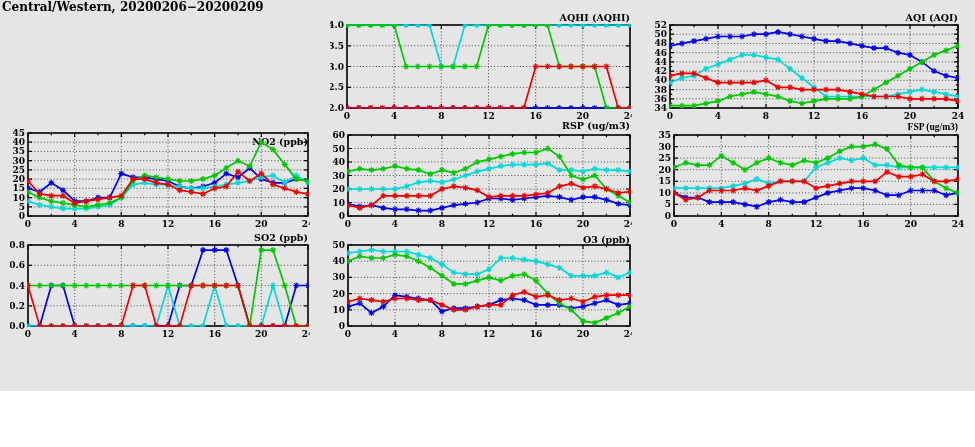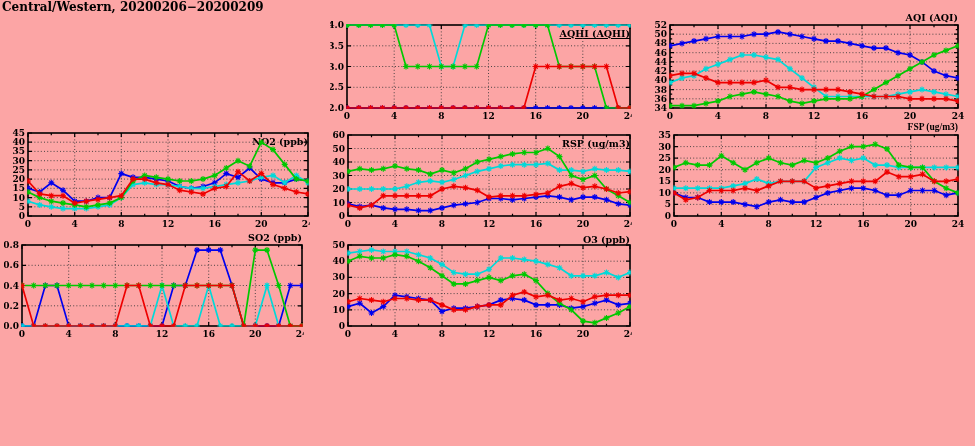--- a/index.html
+++ b/index.html
@@ -1,35 +1,35 @@
 <!DOCTYPE html>
 <html><head>
 <meta charset="utf-8">
 <style>
   html,body{margin:0;padding:0;background:#fff;}
-  .page{position:relative;width:975px;height:446px;background:#fca5a5;overflow:hidden;
+  .page{position:relative;width:975px;height:391px;background:#e5e5e5;overflow:hidden;
         font-family:"DejaVu Serif",serif;}
   .main-title{position:absolute;left:2px;top:0px;font-weight:bold;font-size:12px;color:#000;
               letter-spacing:0px;white-space:nowrap;}
   .chart{position:absolute;}
   .chart-title{position:absolute;font-weight:bold;font-size:9.5px;color:#000;white-space:nowrap;}
   svg{display:block;position:absolute;left:0;top:0;}
   .grid{stroke:#3a3a3a;stroke-width:0.9;stroke-dasharray:1 2.2;}
   .frame{fill:none;stroke:#000;stroke-width:1.6;}
   .tick{stroke:#000;stroke-width:1.2;fill:none;}
   .lbl{font-family:"DejaVu Serif",serif;font-weight:bold;font-size:9px;fill:#000;}
 </style>
 </head>
 <body>
 
 <div class="page">
   <div class="main-title">Central/Western, 20200206−20200209</div>
 
   <div class="chart" style="left: 330px; top: 8px; width: 302px; height: 112px;">
-    <div class="chart-title" style="right: 2px; top: 20px; text-decoration: underline;">AQHI (AQHI)</div>
+    <div class="chart-title" style="right: 2px; top: 4px;">AQHI (AQHI)</div>
     <svg width="302" height="112" viewBox="0 0 302 112">
         <defs>
           <clipPath id="clip-aqhi">
             <rect x="16.2" y="16.2" width="284.6" height="84.6"></rect>
           </clipPath>
         </defs>
         <line class="grid" x1="17" y1="79.3" x2="300" y2="79.3"></line>
         <line class="grid" x1="17" y1="58.5" x2="300" y2="58.5"></line>
         <line class="grid" x1="17" y1="37.8" x2="300" y2="37.8"></line>
         <line class="grid" x1="64.2" y1="17" x2="64.2" y2="100"></line>
@@ -234,21 +234,21 @@
           <path d="M15.0,81.2H21.0M18.0,78.2V84.2M15.9,79.1L20.1,83.3M15.9,83.3L20.1,79.1M26.7,84.9H32.7M29.7,81.9V87.9M27.6,82.8L31.8,87.0M27.6,87.0L31.8,82.8M38.3,86.8H44.3M41.3,83.8V89.8M39.2,84.7L43.4,88.9M39.2,88.9L43.4,84.7M50.0,88.6H56.0M53.0,85.6V91.6M50.9,86.5L55.1,90.7M50.9,90.7L55.1,86.5M61.7,88.6H67.7M64.7,85.6V91.6M62.6,86.5L66.8,90.7M62.6,90.7L66.8,86.5M73.3,88.6H79.3M76.3,85.6V91.6M74.2,86.5L78.4,90.7M74.2,90.7L78.4,86.5M85.0,86.8H91.0M88.0,83.8V89.8M85.9,84.7L90.1,88.9M85.9,88.9L90.1,84.7M96.7,84.9H102.7M99.7,81.9V87.9M97.6,82.8L101.8,87.0M97.6,87.0L101.8,82.8M108.3,77.6H114.3M111.3,74.6V80.6M109.2,75.5L113.4,79.7M109.2,79.7L113.4,75.5M120.0,64.6H126.0M123.0,61.6V67.6M120.9,62.5L125.1,66.7M120.9,66.7L125.1,62.5M131.7,62.8H137.7M134.7,59.8V65.8M132.6,60.7L136.8,64.9M132.6,64.9L136.8,60.7M143.3,64.6H149.3M146.3,61.6V67.6M144.2,62.5L148.4,66.7M144.2,66.7L148.4,62.5M155.0,64.6H161.0M158.0,61.6V67.6M155.9,62.5L160.1,66.7M155.9,66.7L160.1,62.5M166.7,66.5H172.7M169.7,63.5V69.5M167.6,64.4L171.8,68.6M167.6,68.6L171.8,64.4M178.3,68.3H184.3M181.3,65.3V71.3M179.2,66.2L183.4,70.4M179.2,70.4L183.4,66.2M190.0,68.3H196.0M193.0,65.3V71.3M190.9,66.2L195.1,70.4M190.9,70.4L195.1,66.2M201.7,66.5H207.7M204.7,63.5V69.5M202.6,64.4L206.8,68.6M202.6,68.6L206.8,64.4M213.3,64.6H219.3M216.3,61.6V67.6M214.2,62.5L218.4,66.7M214.2,66.7L218.4,62.5M225.0,62.8H231.0M228.0,59.8V65.8M225.9,60.7L230.1,64.9M225.9,64.9L230.1,60.7M236.7,61.0H242.7M239.7,58.0V64.0M237.6,58.9L241.8,63.1M237.6,63.1L241.8,58.9M248.3,57.3H254.3M251.3,54.3V60.3M249.2,55.2L253.4,59.4M249.2,59.4L253.4,55.2M260.0,55.4H266.0M263.0,52.4V58.4M260.9,53.3L265.1,57.5M260.9,57.5L265.1,53.3M271.7,62.8H277.7M274.7,59.8V65.8M272.6,60.7L276.8,64.9M272.6,64.9L276.8,60.7M283.3,55.4H289.3M286.3,52.4V58.4M284.2,53.3L288.4,57.5M284.2,57.5L288.4,53.3M295.0,62.8H301.0M298.0,59.8V65.8M295.9,60.7L300.1,64.9M295.9,64.9L300.1,60.7" fill="none" stroke="#00d9d9" stroke-width="1.1"></path>
           <polyline points="18.0,72.0 29.7,77.6 41.3,81.2 53.0,83.1 64.7,84.9 76.3,86.8 88.0,84.9 99.7,83.1 111.3,77.6 123.0,61.0 134.7,55.4 146.3,57.3 158.0,59.1 169.7,61.0 181.3,61.0 193.0,59.1 204.7,55.4 216.3,48.0 228.0,40.7 239.7,46.2 251.3,22.2 263.0,29.6 274.7,44.4 286.3,59.1 298.0,61.0" fill="none" stroke="#00c800" stroke-width="1.7"></polyline>
           <path d="M15.0,72.0H21.0M18.0,69.0V75.0M15.9,69.9L20.1,74.1M15.9,74.1L20.1,69.9M26.7,77.6H32.7M29.7,74.6V80.6M27.6,75.5L31.8,79.7M27.6,79.7L31.8,75.5M38.3,81.2H44.3M41.3,78.2V84.2M39.2,79.1L43.4,83.3M39.2,83.3L43.4,79.1M50.0,83.1H56.0M53.0,80.1V86.1M50.9,81.0L55.1,85.2M50.9,85.2L55.1,81.0M61.7,84.9H67.7M64.7,81.9V87.9M62.6,82.8L66.8,87.0M62.6,87.0L66.8,82.8M73.3,86.8H79.3M76.3,83.8V89.8M74.2,84.7L78.4,88.9M74.2,88.9L78.4,84.7M85.0,84.9H91.0M88.0,81.9V87.9M85.9,82.8L90.1,87.0M85.9,87.0L90.1,82.8M96.7,83.1H102.7M99.7,80.1V86.1M97.6,81.0L101.8,85.2M97.6,85.2L101.8,81.0M108.3,77.6H114.3M111.3,74.6V80.6M109.2,75.5L113.4,79.7M109.2,79.7L113.4,75.5M120.0,61.0H126.0M123.0,58.0V64.0M120.9,58.9L125.1,63.1M120.9,63.1L125.1,58.9M131.7,55.4H137.7M134.7,52.4V58.4M132.6,53.3L136.8,57.5M132.6,57.5L136.8,53.3M143.3,57.3H149.3M146.3,54.3V60.3M144.2,55.2L148.4,59.4M144.2,59.4L148.4,55.2M155.0,59.1H161.0M158.0,56.1V62.1M155.9,57.0L160.1,61.2M155.9,61.2L160.1,57.0M166.7,61.0H172.7M169.7,58.0V64.0M167.6,58.9L171.8,63.1M167.6,63.1L171.8,58.9M178.3,61.0H184.3M181.3,58.0V64.0M179.2,58.9L183.4,63.1M179.2,63.1L183.4,58.9M190.0,59.1H196.0M193.0,56.1V62.1M190.9,57.0L195.1,61.2M190.9,61.2L195.1,57.0M201.7,55.4H207.7M204.7,52.4V58.4M202.6,53.3L206.8,57.5M202.6,57.5L206.8,53.3M213.3,48.0H219.3M216.3,45.0V51.0M214.2,45.9L218.4,50.1M214.2,50.1L218.4,45.9M225.0,40.7H231.0M228.0,37.7V43.7M225.9,38.6L230.1,42.8M225.9,42.8L230.1,38.6M236.7,46.2H242.7M239.7,43.2V49.2M237.6,44.1L241.8,48.3M237.6,48.3L241.8,44.1M248.3,22.2H254.3M251.3,19.2V25.2M249.2,20.1L253.4,24.3M249.2,24.3L253.4,20.1M260.0,29.6H266.0M263.0,26.6V32.6M260.9,27.5L265.1,31.7M260.9,31.7L265.1,27.5M271.7,44.4H277.7M274.7,41.4V47.4M272.6,42.3L276.8,46.5M272.6,46.5L276.8,42.3M283.3,59.1H289.3M286.3,56.1V62.1M284.2,57.0L288.4,61.2M284.2,61.2L288.4,57.0M295.0,61.0H301.0M298.0,58.0V64.0M295.9,58.9L300.1,63.1M295.9,63.1L300.1,58.9" fill="none" stroke="#00c800" stroke-width="1.1"></path>
           <polyline points="18.0,61.0 29.7,73.9 41.3,75.7 53.0,75.7 64.7,83.1 76.3,81.2 88.0,79.4 99.7,77.6 111.3,75.7 123.0,59.1 134.7,59.1 146.3,62.8 158.0,64.6 169.7,70.2 181.3,72.0 193.0,73.9 204.7,68.3 216.3,66.5 228.0,51.7 239.7,61.0 251.3,53.6 263.0,64.6 274.7,68.3 286.3,72.0 298.0,73.9" fill="none" stroke="#ee0000" stroke-width="1.7"></polyline>
           <path d="M15.0,61.0H21.0M18.0,58.0V64.0M15.9,58.9L20.1,63.1M15.9,63.1L20.1,58.9M26.7,73.9H32.7M29.7,70.9V76.9M27.6,71.8L31.8,76.0M27.6,76.0L31.8,71.8M38.3,75.7H44.3M41.3,72.7V78.7M39.2,73.6L43.4,77.8M39.2,77.8L43.4,73.6M50.0,75.7H56.0M53.0,72.7V78.7M50.9,73.6L55.1,77.8M50.9,77.8L55.1,73.6M61.7,83.1H67.7M64.7,80.1V86.1M62.6,81.0L66.8,85.2M62.6,85.2L66.8,81.0M73.3,81.2H79.3M76.3,78.2V84.2M74.2,79.1L78.4,83.3M74.2,83.3L78.4,79.1M85.0,79.4H91.0M88.0,76.4V82.4M85.9,77.3L90.1,81.5M85.9,81.5L90.1,77.3M96.7,77.6H102.7M99.7,74.6V80.6M97.6,75.5L101.8,79.7M97.6,79.7L101.8,75.5M108.3,75.7H114.3M111.3,72.7V78.7M109.2,73.6L113.4,77.8M109.2,77.8L113.4,73.6M120.0,59.1H126.0M123.0,56.1V62.1M120.9,57.0L125.1,61.2M120.9,61.2L125.1,57.0M131.7,59.1H137.7M134.7,56.1V62.1M132.6,57.0L136.8,61.2M132.6,61.2L136.8,57.0M143.3,62.8H149.3M146.3,59.8V65.8M144.2,60.7L148.4,64.9M144.2,64.9L148.4,60.7M155.0,64.6H161.0M158.0,61.6V67.6M155.9,62.5L160.1,66.7M155.9,66.7L160.1,62.5M166.7,70.2H172.7M169.7,67.2V73.2M167.6,68.1L171.8,72.3M167.6,72.3L171.8,68.1M178.3,72.0H184.3M181.3,69.0V75.0M179.2,69.9L183.4,74.1M179.2,74.1L183.4,69.9M190.0,73.9H196.0M193.0,70.9V76.9M190.9,71.8L195.1,76.0M190.9,76.0L195.1,71.8M201.7,68.3H207.7M204.7,65.3V71.3M202.6,66.2L206.8,70.4M202.6,70.4L206.8,66.2M213.3,66.5H219.3M216.3,63.5V69.5M214.2,64.4L218.4,68.6M214.2,68.6L218.4,64.4M225.0,51.7H231.0M228.0,48.7V54.7M225.9,49.6L230.1,53.8M225.9,53.8L230.1,49.6M236.7,61.0H242.7M239.7,58.0V64.0M237.6,58.9L241.8,63.1M237.6,63.1L241.8,58.9M248.3,53.6H254.3M251.3,50.6V56.6M249.2,51.5L253.4,55.7M249.2,55.7L253.4,51.5M260.0,64.6H266.0M263.0,61.6V67.6M260.9,62.5L265.1,66.7M260.9,66.7L265.1,62.5M271.7,68.3H277.7M274.7,65.3V71.3M272.6,66.2L276.8,70.4M272.6,70.4L276.8,66.2M283.3,72.0H289.3M286.3,69.0V75.0M284.2,69.9L288.4,74.1M284.2,74.1L288.4,69.9M295.0,73.9H301.0M298.0,70.9V76.9M295.9,71.8L300.1,76.0M295.9,76.0L300.1,71.8" fill="none" stroke="#ee0000" stroke-width="1.1"></path>
         </g>
       </svg>
   </div>
 
   <div class="chart" style="left: 330px; top: 120px; width: 302px; height: 110px;">
-    <div class="chart-title" style="right: 2px; top: 18px;">RSP (ug/m3)</div>
+    <div class="chart-title" style="right: 2px; top: 0;">RSP (ug/m3)</div>
     <svg width="302" height="110" viewBox="0 0 302 110">
         <defs>
           <clipPath id="clip-rsp">
             <rect x="17.2" y="14.2" width="283.6" height="82.6"></rect>
           </clipPath>
         </defs>
         <line class="grid" x1="18" y1="82.5" x2="300" y2="82.5"></line>
         <line class="grid" x1="18" y1="69.0" x2="300" y2="69.0"></line>
         <line class="grid" x1="18" y1="55.5" x2="300" y2="55.5"></line>
         <line class="grid" x1="18" y1="42.0" x2="300" y2="42.0"></line>
@@ -368,21 +368,21 @@
           <polyline points="21.0,68.2 32.8,68.2 44.7,68.2 56.5,68.2 68.3,68.2 80.2,65.9 92.0,63.6 103.8,59.0 115.7,63.6 127.5,61.3 139.3,61.3 151.2,61.3 163.0,47.4 174.8,42.8 186.7,38.1 198.5,40.5 210.3,38.1 222.2,45.1 234.0,45.1 245.8,47.4 257.7,47.4 269.5,47.4 281.3,47.4 293.2,47.4 305.0,47.4" fill="none" stroke="#00d9d9" stroke-width="1.7"></polyline>
           <path d="M18.0,68.2H24.0M21.0,65.2V71.2M18.9,66.1L23.1,70.3M18.9,70.3L23.1,66.1M29.8,68.2H35.8M32.8,65.2V71.2M30.7,66.1L34.9,70.3M30.7,70.3L34.9,66.1M41.7,68.2H47.7M44.7,65.2V71.2M42.6,66.1L46.8,70.3M42.6,70.3L46.8,66.1M53.5,68.2H59.5M56.5,65.2V71.2M54.4,66.1L58.6,70.3M54.4,70.3L58.6,66.1M65.3,68.2H71.3M68.3,65.2V71.2M66.2,66.1L70.4,70.3M66.2,70.3L70.4,66.1M77.2,65.9H83.2M80.2,62.9V68.9M78.1,63.8L82.3,68.0M78.1,68.0L82.3,63.8M89.0,63.6H95.0M92.0,60.6V66.6M89.9,61.5L94.1,65.7M89.9,65.7L94.1,61.5M100.8,59.0H106.8M103.8,56.0V62.0M101.7,56.9L105.9,61.1M101.7,61.1L105.9,56.9M112.7,63.6H118.7M115.7,60.6V66.6M113.6,61.5L117.8,65.7M113.6,65.7L117.8,61.5M124.5,61.3H130.5M127.5,58.3V64.3M125.4,59.2L129.6,63.4M125.4,63.4L129.6,59.2M136.3,61.3H142.3M139.3,58.3V64.3M137.2,59.2L141.4,63.4M137.2,63.4L141.4,59.2M148.2,61.3H154.2M151.2,58.3V64.3M149.1,59.2L153.3,63.4M149.1,63.4L153.3,59.2M160.0,47.4H166.0M163.0,44.4V50.4M160.9,45.3L165.1,49.5M160.9,49.5L165.1,45.3M171.8,42.8H177.8M174.8,39.8V45.8M172.7,40.7L176.9,44.9M172.7,44.9L176.9,40.7M183.7,38.1H189.7M186.7,35.1V41.1M184.6,36.0L188.8,40.2M184.6,40.2L188.8,36.0M195.5,40.5H201.5M198.5,37.5V43.5M196.4,38.4L200.6,42.6M196.4,42.6L200.6,38.4M207.3,38.1H213.3M210.3,35.1V41.1M208.2,36.0L212.4,40.2M208.2,40.2L212.4,36.0M219.2,45.1H225.2M222.2,42.1V48.1M220.1,43.0L224.3,47.2M220.1,47.2L224.3,43.0M231.0,45.1H237.0M234.0,42.1V48.1M231.9,43.0L236.1,47.2M231.9,47.2L236.1,43.0M242.8,47.4H248.8M245.8,44.4V50.4M243.7,45.3L247.9,49.5M243.7,49.5L247.9,45.3M254.7,47.4H260.7M257.7,44.4V50.4M255.6,45.3L259.8,49.5M255.6,49.5L259.8,45.3M266.5,47.4H272.5M269.5,44.4V50.4M267.4,45.3L271.6,49.5M267.4,49.5L271.6,45.3M278.3,47.4H284.3M281.3,44.4V50.4M279.2,45.3L283.4,49.5M279.2,49.5L283.4,45.3M290.2,47.4H296.2M293.2,44.4V50.4M291.1,45.3L295.3,49.5M291.1,49.5L295.3,45.3M302.0,47.4H308.0M305.0,44.4V50.4M302.9,45.3L307.1,49.5M302.9,49.5L307.1,45.3" fill="none" stroke="#00d9d9" stroke-width="1.1"></path>
           <polyline points="21.0,47.4 32.8,42.8 44.7,45.1 56.5,45.1 68.3,35.8 80.2,42.8 92.0,49.7 103.8,42.8 115.7,38.1 127.5,42.8 139.3,45.1 151.2,40.5 163.0,42.8 174.8,38.1 186.7,31.2 198.5,26.6 210.3,26.6 222.2,24.3 234.0,28.9 245.8,45.1 257.7,47.4 269.5,47.4 281.3,61.3 293.2,68.2 305.0,72.9" fill="none" stroke="#00c800" stroke-width="1.7"></polyline>
           <path d="M18.0,47.4H24.0M21.0,44.4V50.4M18.9,45.3L23.1,49.5M18.9,49.5L23.1,45.3M29.8,42.8H35.8M32.8,39.8V45.8M30.7,40.7L34.9,44.9M30.7,44.9L34.9,40.7M41.7,45.1H47.7M44.7,42.1V48.1M42.6,43.0L46.8,47.2M42.6,47.2L46.8,43.0M53.5,45.1H59.5M56.5,42.1V48.1M54.4,43.0L58.6,47.2M54.4,47.2L58.6,43.0M65.3,35.8H71.3M68.3,32.8V38.8M66.2,33.7L70.4,37.9M66.2,37.9L70.4,33.7M77.2,42.8H83.2M80.2,39.8V45.8M78.1,40.7L82.3,44.9M78.1,44.9L82.3,40.7M89.0,49.7H95.0M92.0,46.7V52.7M89.9,47.6L94.1,51.8M89.9,51.8L94.1,47.6M100.8,42.8H106.8M103.8,39.8V45.8M101.7,40.7L105.9,44.9M101.7,44.9L105.9,40.7M112.7,38.1H118.7M115.7,35.1V41.1M113.6,36.0L117.8,40.2M113.6,40.2L117.8,36.0M124.5,42.8H130.5M127.5,39.8V45.8M125.4,40.7L129.6,44.9M125.4,44.9L129.6,40.7M136.3,45.1H142.3M139.3,42.1V48.1M137.2,43.0L141.4,47.2M137.2,47.2L141.4,43.0M148.2,40.5H154.2M151.2,37.5V43.5M149.1,38.4L153.3,42.6M149.1,42.6L153.3,38.4M160.0,42.8H166.0M163.0,39.8V45.8M160.9,40.7L165.1,44.9M160.9,44.9L165.1,40.7M171.8,38.1H177.8M174.8,35.1V41.1M172.7,36.0L176.9,40.2M172.7,40.2L176.9,36.0M183.7,31.2H189.7M186.7,28.2V34.2M184.6,29.1L188.8,33.3M184.6,33.3L188.8,29.1M195.5,26.6H201.5M198.5,23.6V29.6M196.4,24.5L200.6,28.7M196.4,28.7L200.6,24.5M207.3,26.6H213.3M210.3,23.6V29.6M208.2,24.5L212.4,28.7M208.2,28.7L212.4,24.5M219.2,24.3H225.2M222.2,21.3V27.3M220.1,22.2L224.3,26.4M220.1,26.4L224.3,22.2M231.0,28.9H237.0M234.0,25.9V31.9M231.9,26.8L236.1,31.0M231.9,31.0L236.1,26.8M242.8,45.1H248.8M245.8,42.1V48.1M243.7,43.0L247.9,47.2M243.7,47.2L247.9,43.0M254.7,47.4H260.7M257.7,44.4V50.4M255.6,45.3L259.8,49.5M255.6,49.5L259.8,45.3M266.5,47.4H272.5M269.5,44.4V50.4M267.4,45.3L271.6,49.5M267.4,49.5L271.6,45.3M278.3,61.3H284.3M281.3,58.3V64.3M279.2,59.2L283.4,63.4M279.2,63.4L283.4,59.2M290.2,68.2H296.2M293.2,65.2V71.2M291.1,66.1L295.3,70.3M291.1,70.3L295.3,66.1M302.0,72.9H308.0M305.0,69.9V75.9M302.9,70.8L307.1,75.0M302.9,75.0L307.1,70.8" fill="none" stroke="#00c800" stroke-width="1.1"></path>
           <polyline points="21.0,72.9 32.8,79.8 44.7,77.5 56.5,70.5 68.3,70.5 80.2,70.5 92.0,68.2 103.8,70.5 115.7,65.9 127.5,61.3 139.3,61.3 151.2,61.3 163.0,68.2 174.8,65.9 186.7,63.6 198.5,61.3 210.3,61.3 222.2,61.3 234.0,52.0 245.8,56.7 257.7,56.7 269.5,54.3 281.3,61.3 293.2,61.3 305.0,59.0" fill="none" stroke="#ee0000" stroke-width="1.7"></polyline>
           <path d="M18.0,72.9H24.0M21.0,69.9V75.9M18.9,70.8L23.1,75.0M18.9,75.0L23.1,70.8M29.8,79.8H35.8M32.8,76.8V82.8M30.7,77.7L34.9,81.9M30.7,81.9L34.9,77.7M41.7,77.5H47.7M44.7,74.5V80.5M42.6,75.4L46.8,79.6M42.6,79.6L46.8,75.4M53.5,70.5H59.5M56.5,67.5V73.5M54.4,68.4L58.6,72.6M54.4,72.6L58.6,68.4M65.3,70.5H71.3M68.3,67.5V73.5M66.2,68.4L70.4,72.6M66.2,72.6L70.4,68.4M77.2,70.5H83.2M80.2,67.5V73.5M78.1,68.4L82.3,72.6M78.1,72.6L82.3,68.4M89.0,68.2H95.0M92.0,65.2V71.2M89.9,66.1L94.1,70.3M89.9,70.3L94.1,66.1M100.8,70.5H106.8M103.8,67.5V73.5M101.7,68.4L105.9,72.6M101.7,72.6L105.9,68.4M112.7,65.9H118.7M115.7,62.9V68.9M113.6,63.8L117.8,68.0M113.6,68.0L117.8,63.8M124.5,61.3H130.5M127.5,58.3V64.3M125.4,59.2L129.6,63.4M125.4,63.4L129.6,59.2M136.3,61.3H142.3M139.3,58.3V64.3M137.2,59.2L141.4,63.4M137.2,63.4L141.4,59.2M148.2,61.3H154.2M151.2,58.3V64.3M149.1,59.2L153.3,63.4M149.1,63.4L153.3,59.2M160.0,68.2H166.0M163.0,65.2V71.2M160.9,66.1L165.1,70.3M160.9,70.3L165.1,66.1M171.8,65.9H177.8M174.8,62.9V68.9M172.7,63.8L176.9,68.0M172.7,68.0L176.9,63.8M183.7,63.6H189.7M186.7,60.6V66.6M184.6,61.5L188.8,65.7M184.6,65.7L188.8,61.5M195.5,61.3H201.5M198.5,58.3V64.3M196.4,59.2L200.6,63.4M196.4,63.4L200.6,59.2M207.3,61.3H213.3M210.3,58.3V64.3M208.2,59.2L212.4,63.4M208.2,63.4L212.4,59.2M219.2,61.3H225.2M222.2,58.3V64.3M220.1,59.2L224.3,63.4M220.1,63.4L224.3,59.2M231.0,52.0H237.0M234.0,49.0V55.0M231.9,49.9L236.1,54.1M231.9,54.1L236.1,49.9M242.8,56.7H248.8M245.8,53.7V59.7M243.7,54.6L247.9,58.8M243.7,58.8L247.9,54.6M254.7,56.7H260.7M257.7,53.7V59.7M255.6,54.6L259.8,58.8M255.6,58.8L259.8,54.6M266.5,54.3H272.5M269.5,51.3V57.3M267.4,52.2L271.6,56.4M267.4,56.4L271.6,52.2M278.3,61.3H284.3M281.3,58.3V64.3M279.2,59.2L283.4,63.4M279.2,63.4L283.4,59.2M290.2,61.3H296.2M293.2,58.3V64.3M291.1,59.2L295.3,63.4M291.1,63.4L295.3,59.2M302.0,59.0H308.0M305.0,56.0V62.0M302.9,56.9L307.1,61.1M302.9,61.1L307.1,56.9" fill="none" stroke="#ee0000" stroke-width="1.1"></path>
         </g>
       </svg>
   </div>
 
-  <div class="chart" style="left: 4px; top: 230px; width: 300px; height: 110px; text-align: center;">
+  <div class="chart" style="left: 10px; top: 230px; width: 300px; height: 110px; text-align: center;">
     <div class="chart-title" style="right: 2px; top: 2px;">SO2 (ppb)</div>
     <svg width="300" height="110" viewBox="0 0 300 110">
         <defs>
           <clipPath id="clip-so2">
             <rect x="17.2" y="14.2" width="281.6" height="82.6"></rect>
           </clipPath>
         </defs>
         <line class="grid" x1="18" y1="75.8" x2="298" y2="75.8"></line>
         <line class="grid" x1="18" y1="55.5" x2="298" y2="55.5"></line>
         <line class="grid" x1="18" y1="35.3" x2="298" y2="35.3"></line>

